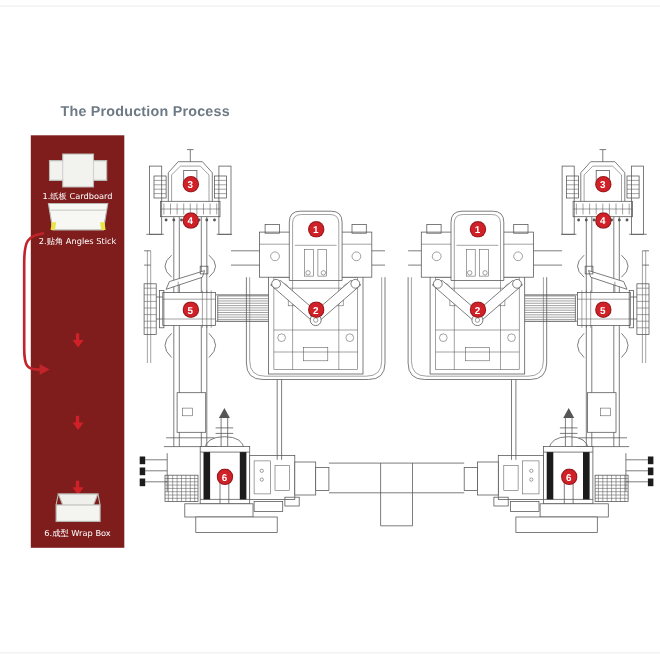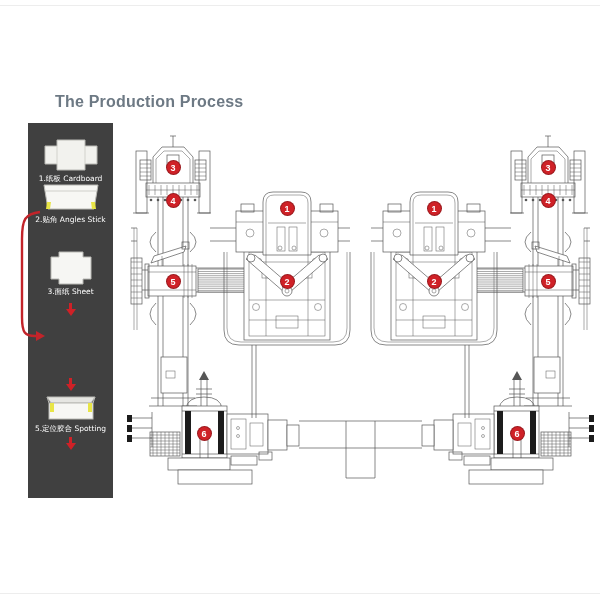--- a/index.html
+++ b/index.html
@@ -4,21 +4,21 @@
 <style>
   html,body{margin:0;padding:0;}
   body{
     width:600px;height:600px;position:relative;background:#ffffff;
     font-family:"Liberation Sans", sans-serif;overflow:hidden;
   }
   .edge-line{position:absolute;left:0;width:600px;height:1px;background:#ededed;}
   #edge-top{top:5px;} #edge-bottom{top:593px;}
 
   .page-title{
-    position:absolute;left:55px;top:93px;font-size:16px;letter-spacing:.2px;
+    position:absolute;left:55px;top:93px;font-size:13px;letter-spacing:.2px;
     color:#6d7984;font-weight:bold;white-space:nowrap;
   }
 
   
   .sidebar{
     position:absolute;left:28px;top:123px;width:85px;height:375px;
     background:#7b8187;z-index:2;
   }
   .step{position:absolute;left:0;width:85px;text-align:center;}
   .step svg{display:block;margin:0 auto;}
@@ -189,21 +189,21 @@
   </defs>
 
   <path class="ln" d="M299,421H422 M299,448H422"></path>
 
   <use href="#half"></use>
   <use href="#half" transform="translate(721,0) scale(-1,1)"></use>
 
   <path class="ln" d="M346,421V478H375V421"></path>
 </svg>
 
-<div class="sidebar" style="background: #404040;">
+<div class="sidebar" style="background: #7f1d1d;">
 
   <div class="step" style="top:14px">
     <svg width="64" height="36" viewBox="0 0 64 36">
       <path d="M18,3H46V9H58V27H46V33H18V27H6V9H18Z" fill="#f2f2ee" stroke="#b9b9b4" stroke-width="1"></path>
       <path d="M18,9V27 M46,9V27" stroke="#d2d2cc" fill="none"></path>
     </svg>
     <div class="step-label">1.纸板 Cardboard</div>
   </div>
 
   <div class="down-arrow" style="top:62px"></div>
@@ -211,45 +211,38 @@
   <div class="step" style="top:57px">
     <svg width="64" height="34" viewBox="0 0 64 34">
       <polygon points="5,5 59,5 55,29 9,29" fill="#f7f7f4" stroke="#b9b9b4"></polygon>
       <path d="M7,11H57" stroke="#cfcfca" fill="none"></path>
       <polygon points="8,22 12,22 11,29 7,29" fill="#e8e547"></polygon>
       <polygon points="52,22 56,22 57,29 53,29" fill="#e8e547"></polygon>
     </svg>
     <div class="step-label">2.贴角 Angles Stick</div>
   </div>
 
-  <div class="step" style="top:127px">
-    <svg width="64" height="36" viewBox="0 0 64 36">
-      <path d="M20,2H44V7H52V29H44V34H20V29H12V7H20Z" fill="#f6f6f3" stroke="#b9b9b4"></path>
+
+  <div class="down-arrow" style="top:180px"></div>
+
+
+  <div class="down-arrow" style="top:255px"></div>
+
+
+  <div class="down-arrow" style="top:314px"></div>
+
+  <div class="step" style="top:322px">
+    <svg width="64" height="34" viewBox="0 0 64 34">
+      <polygon points="14,4 50,4 46,14 18,14" fill="#efefeb" stroke="#b9b9b4"></polygon>
+      <rect x="12" y="14" width="40" height="15" fill="#f4f4f0" stroke="#b9b9b4"></rect>
+      <path d="M12,14L14,4 M52,14L50,4" stroke="#b9b9b4" fill="none"></path>
+      <path d="M18,14H46" stroke="#d8d8d2" fill="none"></path>
     </svg>
-    <div class="step-label">3.面纸 Sheet</div>
-  </div>
-
-  <div class="down-arrow" style="top:180px"></div>
-
-
-  <div class="down-arrow" style="top:255px"></div>
-
-  <div class="step" style="top:266px">
-    <svg width="64" height="34" viewBox="0 0 64 34">
-      <polygon points="8,8 56,8 52,14 12,14" fill="#e6e6e2" stroke="#b9b9b4"></polygon>
-      <rect x="10" y="14" width="44" height="16" fill="#f7f7f4" stroke="#b9b9b4"></rect>
-      <path d="M10,14L8,8 M54,14L56,8" stroke="#b9b9b4" fill="none"></path>
-      <rect x="11" y="14" width="4" height="9" fill="#e8e547"></rect>
-      <rect x="49" y="14" width="4" height="9" fill="#e8e547"></rect>
-    </svg>
-    <div class="step-label">5.定位胶合 Spotting</div>
-  </div>
-
-  <div class="down-arrow" style="top:314px"></div>
-
+    <div class="step-label">6.成型 Wrap Box</div>
+  </div>
 </div>
 
 <svg id="flow-bracket" width="32" height="142" viewBox="0 0 32 142">
   <path d="M26,7C11,9 8,14 8,34L8,112C8,128 11,131 21,131L23,131" fill="none" stroke="#c2242a" stroke-width="2.4"></path>
   <polygon points="22,126 31,131 22,136" fill="#c2242a"></polygon>
 </svg>
 
 <div id="markers-layer">
     <div class="marker" style="left: 165.5px; top: 159.5px; background: rgb(207, 33, 39);">3</div>
     <div class="marker" style="left: 165.5px; top: 192.5px; background: rgb(207, 33, 39);">4</div>

